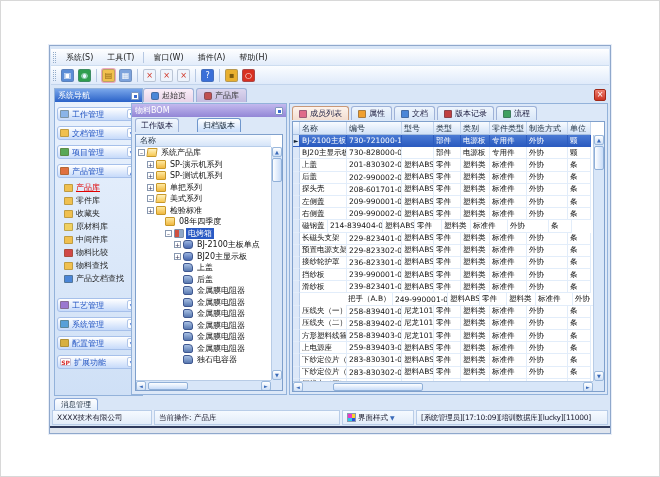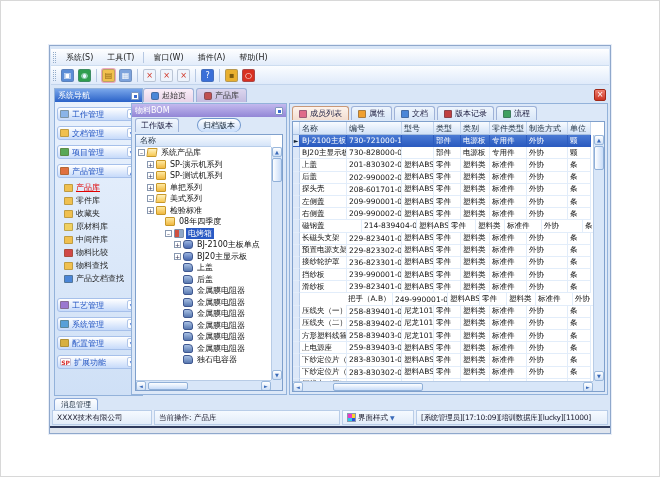--- a/index.html
+++ b/index.html
@@ -53,21 +53,21 @@
              background:linear-gradient(#f08070,#cc3322);border:1px solid #a02818;font-size:8px;line-height:10px;
              text-align:center;cursor:default;}
   
   .bom-panel{position:absolute;left:81px;top:57px;width:156px;height:292px;background:#dce8f8;border:1px solid #93b2da;}
   .bom-header{height:13px;background:linear-gradient(#c3b9ee,#9286d6);color:#fff;font-size:8px;
               display:flex;align-items:center;justify-content:space-between;padding:0 3px;}
   .bom-tabs{height:16px;display:flex;align-items:center;gap:18px;padding-left:3px;}
   .bom-tab{height:14px;padding:0 5px;font-size:8px;color:#224;display:flex;align-items:center;
            border:1px solid #9eb2d8;border-bottom:none;border-radius:3px 3px 0 0;
            background:linear-gradient(#f2f7fe,#d8e6f8);cursor:default;white-space:nowrap;}
-  .bom-tab.active{background:linear-gradient(#ffffff,#c8defb);border-color:#6f96cc;color:#123;border-radius:7px;}
+  .bom-tab.active{background:linear-gradient(#ffffff,#c8defb);border-color:#6f96cc;color:#123;}
   .tree-box{position:absolute;left:3px;top:30px;right:3px;bottom:3px;background:#fff;border:1px solid #7fa0cc;overflow:hidden;}
   .tree-header{position:absolute;left:0;top:0;right:11px;height:12px;display:flex;align-items:center;padding:0 4px;
                background:linear-gradient(#f6faff,#d5e4f8);border-bottom:1px solid #b7cdea;font-size:8px;color:#234;}
   .tree-rows{position:absolute;left:0;top:12px;right:11px;bottom:10px;overflow:hidden;}
   .tree-row{height:11.5px;display:flex;align-items:center;font-size:8px;white-space:nowrap;cursor:default;}
   .indent{flex:none;}
   .marker{width:7px;height:7px;flex:none;border:1px solid #8898b0;background:#fff;color:#335;
           font-size:6px;line-height:5px;text-align:center;margin-right:2px;}
   .mspace{width:9px;flex:none;}
   .tic{width:10px;height:9px;flex:none;margin-right:2px;border-radius:1px;}
@@ -525,21 +525,21 @@
               <div class="td" style="width: 55px;">209-990002-01X</div>
               <div class="td" style="width: 32px;">塑料ABS</div>
               <div class="td" style="width: 27px;">零件</div>
               <div class="td" style="width: 29px;">塑料类</div>
               <div class="td" style="width: 37px;">标准件</div>
               <div class="td" style="width: 41px;">外协</div>
               <div class="td" style="width: 23px;">条</div>
             </div>
             <div class="tr">
               <div class="td ind" style="width: 7px;"></div>
-              <div class="td" style="width: 62px;">磁钢盖</div>
+              <div class="td" style="width: 28px;">磁钢盖</div>
               <div class="td" style="width: 55px;">214-839404-01X</div>
               <div class="td" style="width: 32px;">塑料ABS</div>
               <div class="td" style="width: 27px;">零件</div>
               <div class="td" style="width: 29px;">塑料类</div>
               <div class="td" style="width: 37px;">标准件</div>
               <div class="td" style="width: 41px;">外协</div>
               <div class="td" style="width: 23px;">条</div>
             </div>
             <div class="tr">
               <div class="td ind" style="width: 7px;"></div>

